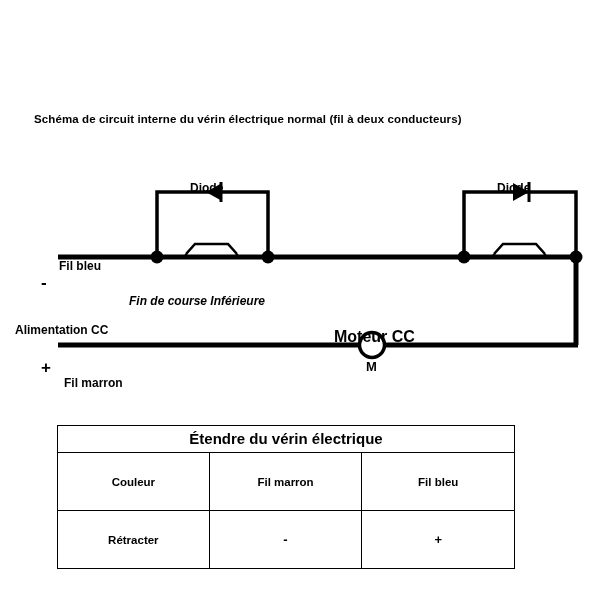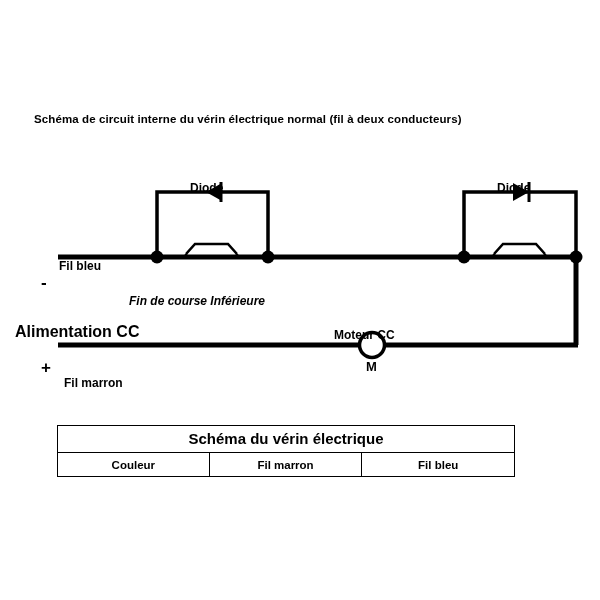--- a/index.html
+++ b/index.html
@@ -36,39 +36,39 @@
     font-weight: bold;
     letter-spacing: 0.1px;
   }
   #lbl-diode-left  { left: 190px; top: 160px; font-size: 12px; }
   #lbl-diode-right { left: 497px; top: 160px; font-size: 12px; }
   #lbl-blue        { left: 59px;  top: 238px; font-size: 12px; }
   #lbl-minus       { left: 41px;  top: 252px; font-size: 17px; }
   #lbl-plus        { left: 41px;  top: 337px; font-size: 17px; }
   #lbl-lower-limit { left: 129px; top: 273px; font-size: 12px; font-style: italic; }
   #lbl-upper-limit { left: 397px; top: 273px; font-size: 12px; }
-  #lbl-supply      { left: 15px;  top: 302px; font-size: 16px; }
-  #lbl-motor       { left: 334px; top: 307px; font-size: 12px; text-align: right; }
+  #lbl-supply      { left: 15px;  top: 302px; font-size: 12px; }
+  #lbl-motor       { left: 334px; top: 307px; font-size: 16px; text-align: right; }
   #lbl-brown       { left: 64px;  top: 355px; font-size: 12px; }
 
   
   #wire-table {
     position: absolute;
     left: 57px;
     top: 425px;
     width: 458px;
     border-collapse: collapse;
     font-size: 11.5px;
     font-weight: bold;
     text-align: center;
     background: #ffffff;
   }
   #wire-table th, #wire-table td {
     border: 1.6px solid #000000;
-    padding: 3px 2px;
+    padding: 20px 2px;
     height: 17px;
   }
   #wire-table .caption-cell {
     font-size: 15px;
     font-weight: bold;
     padding: 4px 2px 5px;
     border-bottom: 1.6px solid #000;
   }
   #wire-table col.c1 { width: 152px; }
   #wire-table col.c2 { width: 153px; }
@@ -136,23 +136,28 @@
   <div id="lbl-brown" class="lbl">Fil marron</div>
 
   <table id="wire-table">
     <colgroup>
         <col class="c1">
         <col class="c2">
         <col class="c3">
       </colgroup>
     <tbody>
         <tr>
-      <td class="caption-cell" colspan="3">Schéma du vérin électrique</td>
+      <td class="caption-cell" colspan="3">Étendre du vérin électrique</td>
     </tr>
     <tr>
       <th>Couleur</th>
       <th>Fil marron</th>
       <th>Fil bleu</th>
+    </tr>
+    <tr>
+      <td>Rétracter</td>
+      <td class="sym">-</td>
+      <td class="sym">+</td>
     </tr>
   </tbody>
     </table>
 
 </div>
 
 </body></html>

